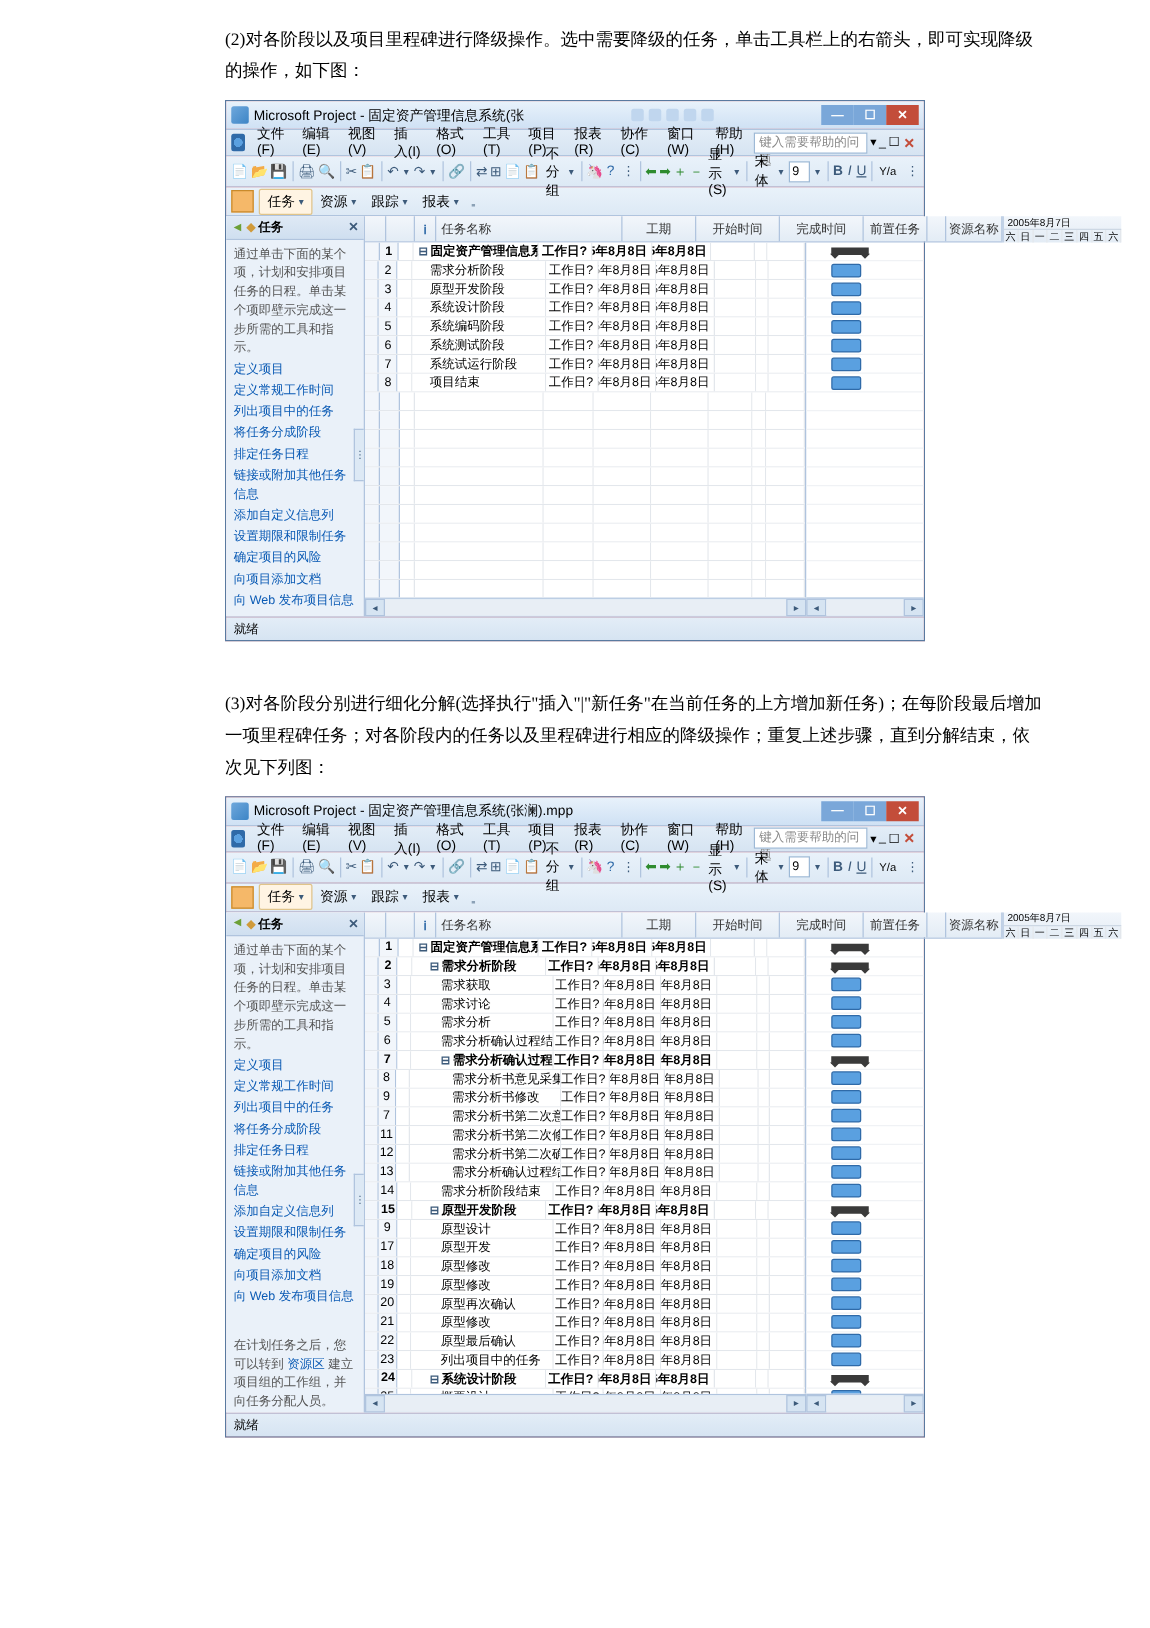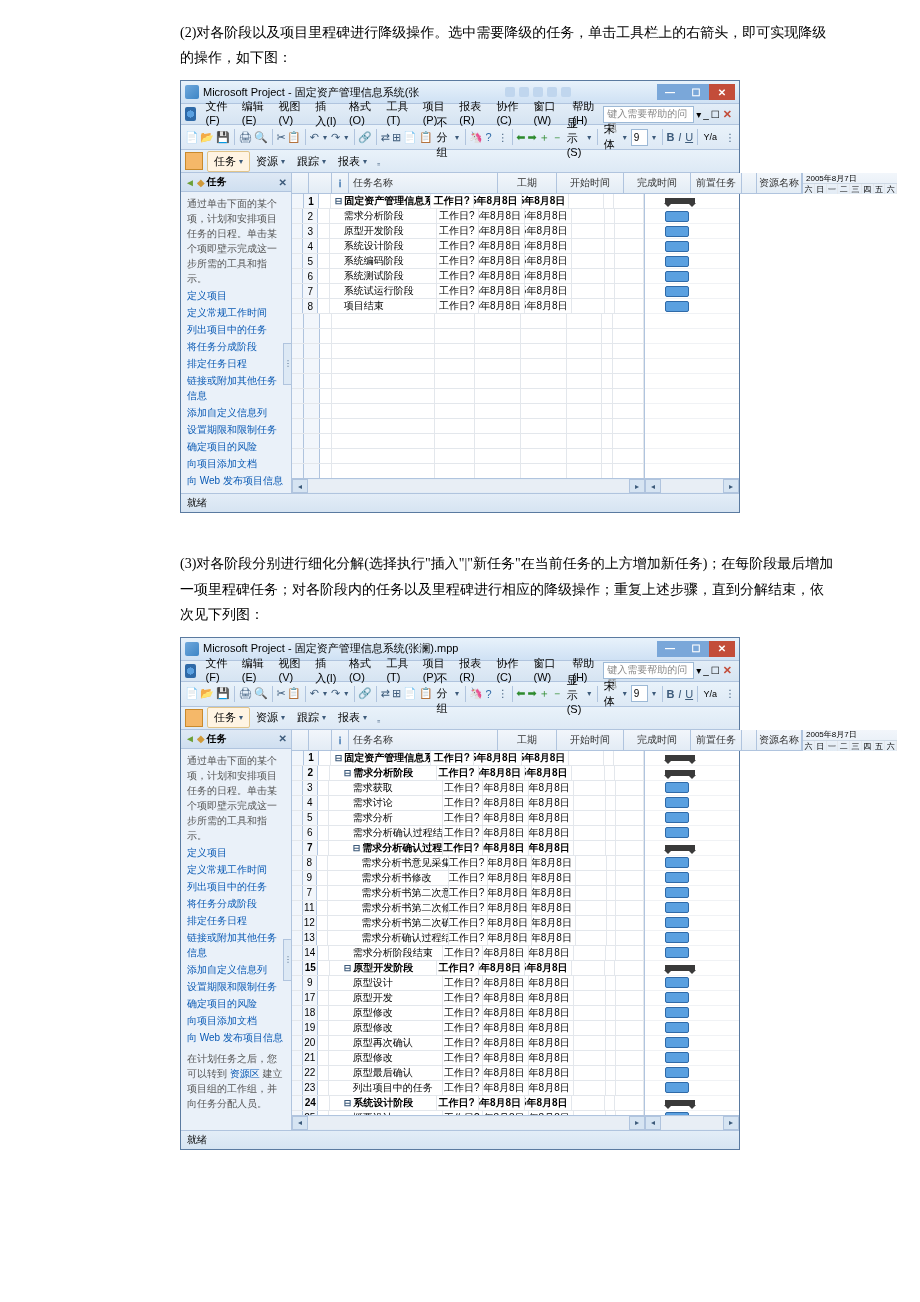--- a/index.html
+++ b/index.html
@@ -115,21 +115,21 @@
     border-bottom: 1px solid #b0c4de;
     display:flex; align-items:center; padding: 0 4px;
   }
   .side-header .ico { color:#6ca037; margin-right:2px; font-size:10px; }
   .side-header .ico2 { color:#d09a3a; margin-right:2px; font-size:10px; }
   .side-title { font-weight: bold; flex:1; }
   .side-close { color:#3c5a7a; font-weight:bold; }
   .side-body { padding: 4px 6px; color:#1a3e6e; line-height:1.5; overflow:hidden; position:relative; flex:1; }
   .side-desc { color:#555; }
   .side-link { color:#0a5ab4; margin: 2px 0; cursor: default; }
-  .side-note { color:#555; margin-top:6px; }
+  .side-note { color:#555; margin-top:24px; }
   .side-note .lk { color:#0a5ab4; }
   .side-tab { position:absolute; right:-1px; top:50%; width:8px; height:40px; background:#dde9f5; border:1px solid #b0c4de; border-right:none; }
   .side-tab::after { content:"⋮"; color:#3c5a7a; font-size:8px; display:block; text-align:center; padding-top:14px; }
 
   .grid-area { flex:1; display:flex; flex-direction:column; min-width:0; }
   .grid-header {
     display:flex; height:20px; background:linear-gradient(#f2f6fb,#e3ecf5);
     border-bottom:1px solid #b0c4de;
   }
   .gh {

